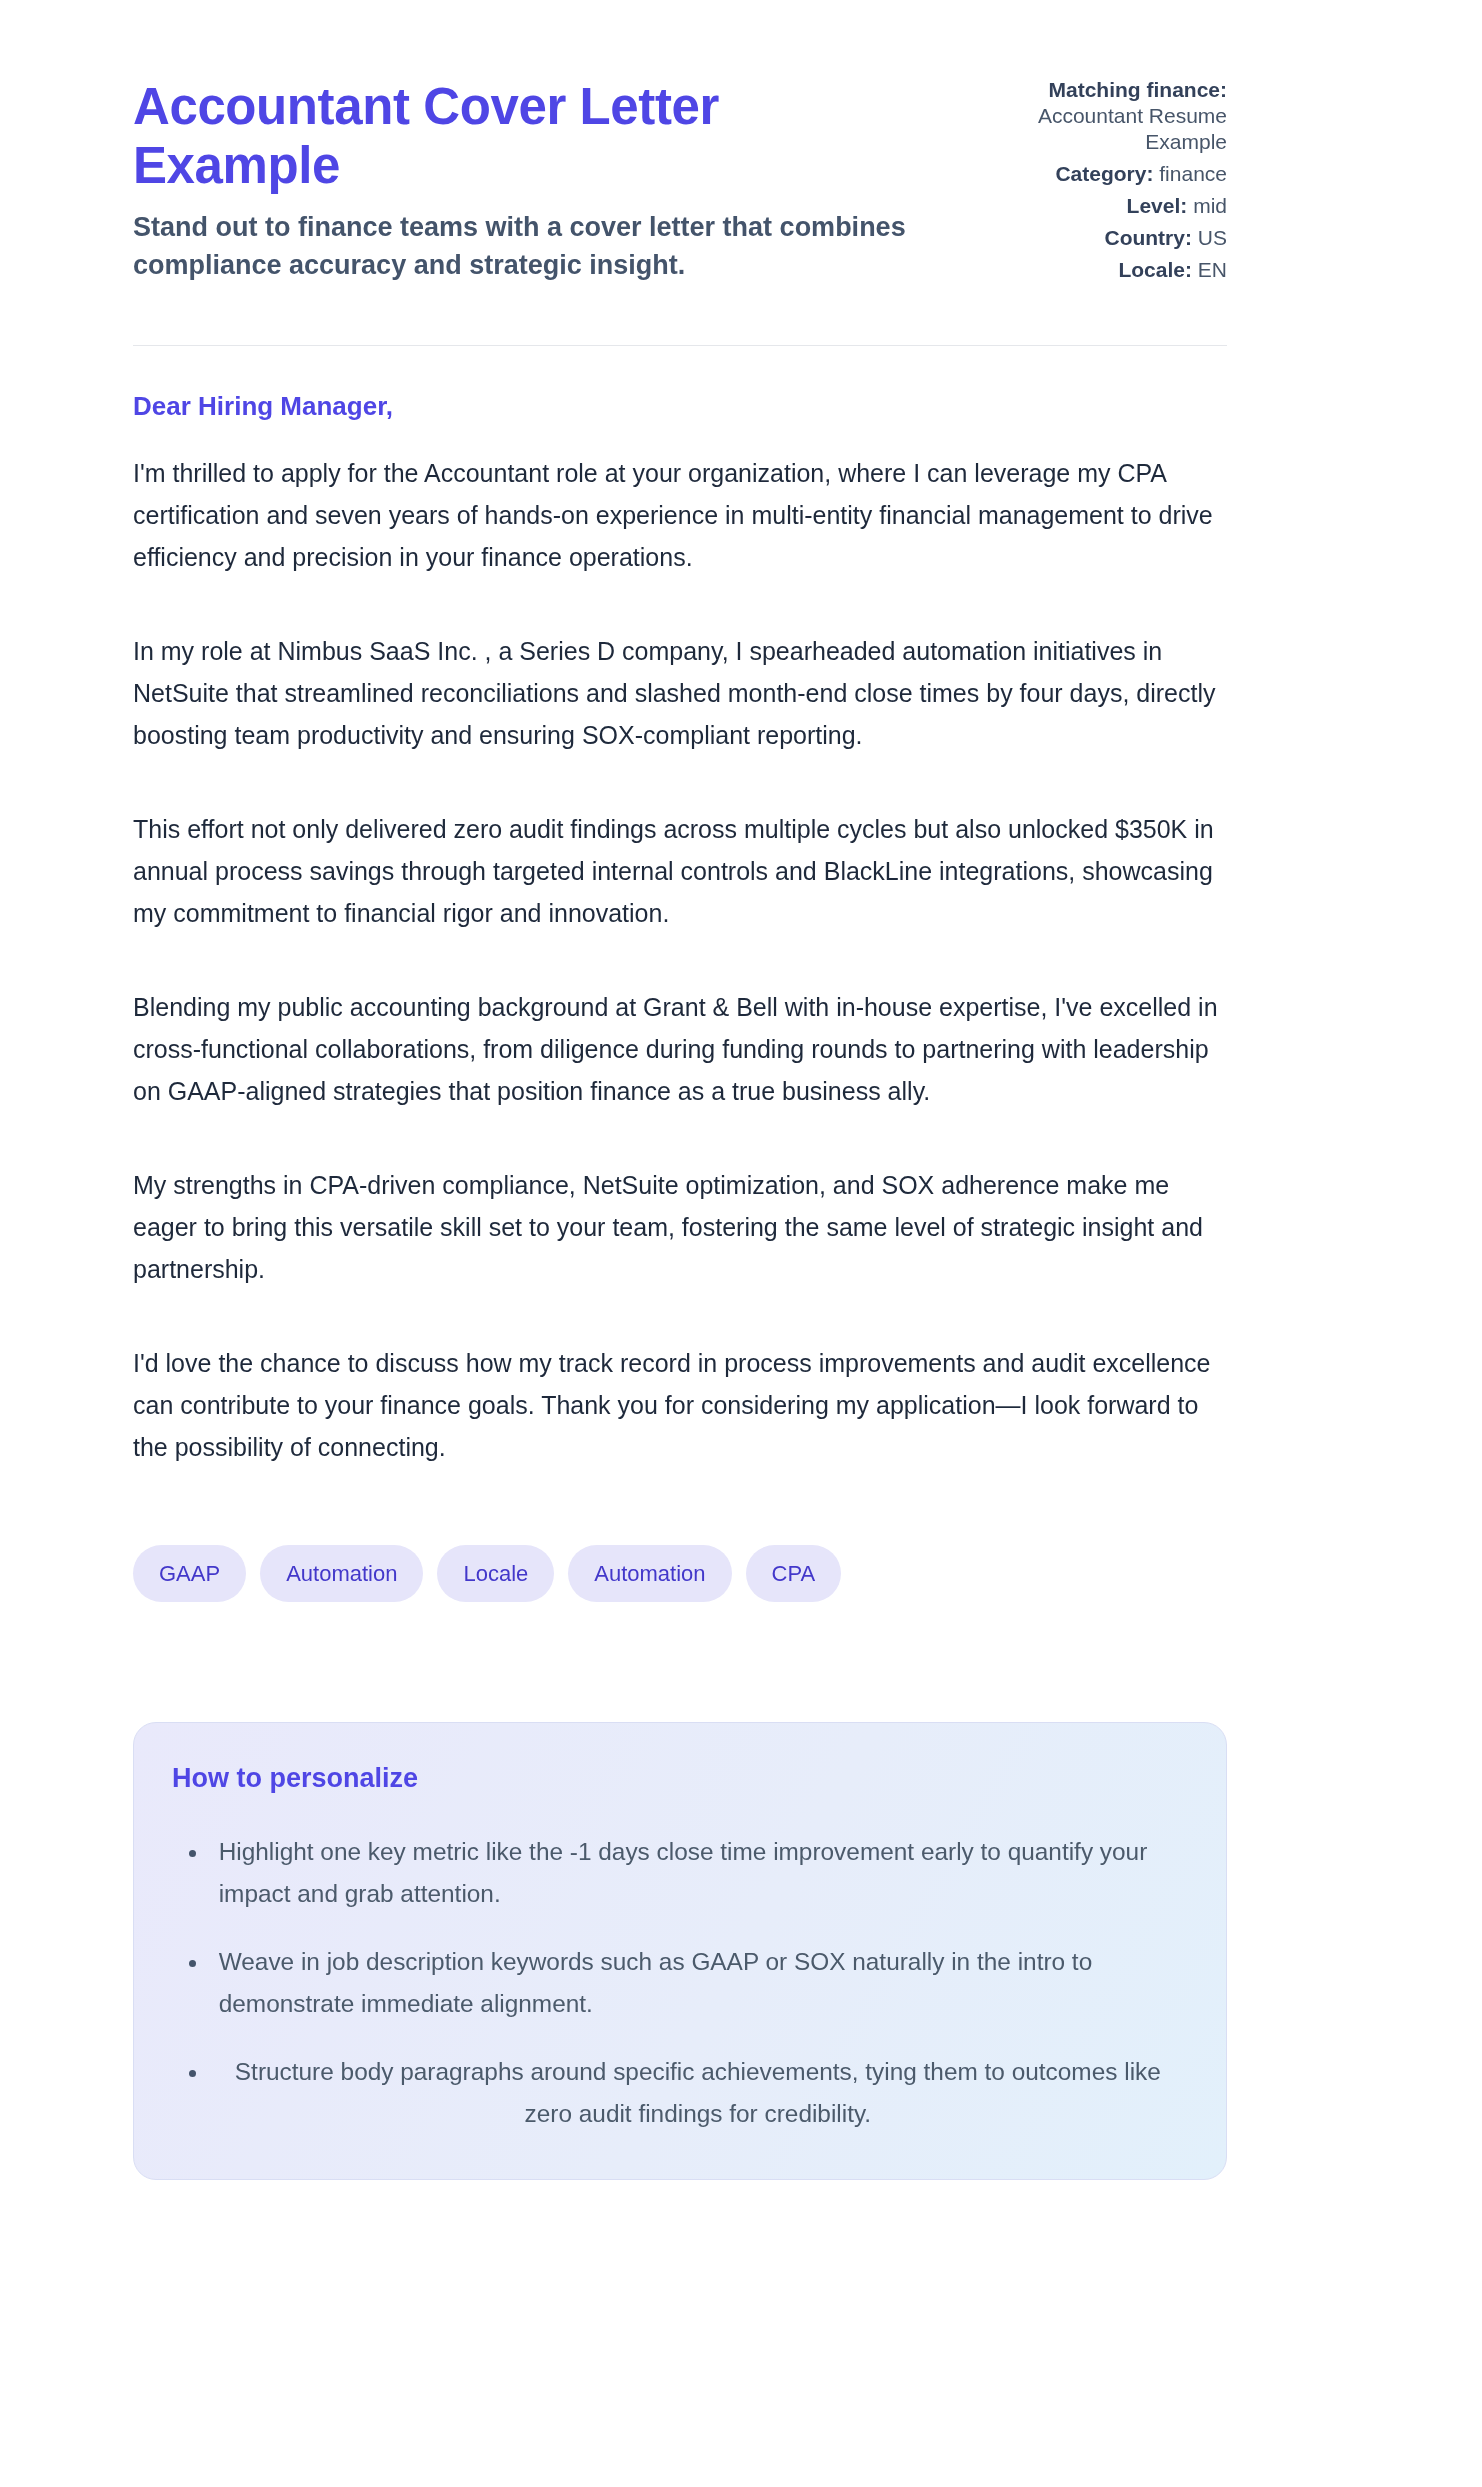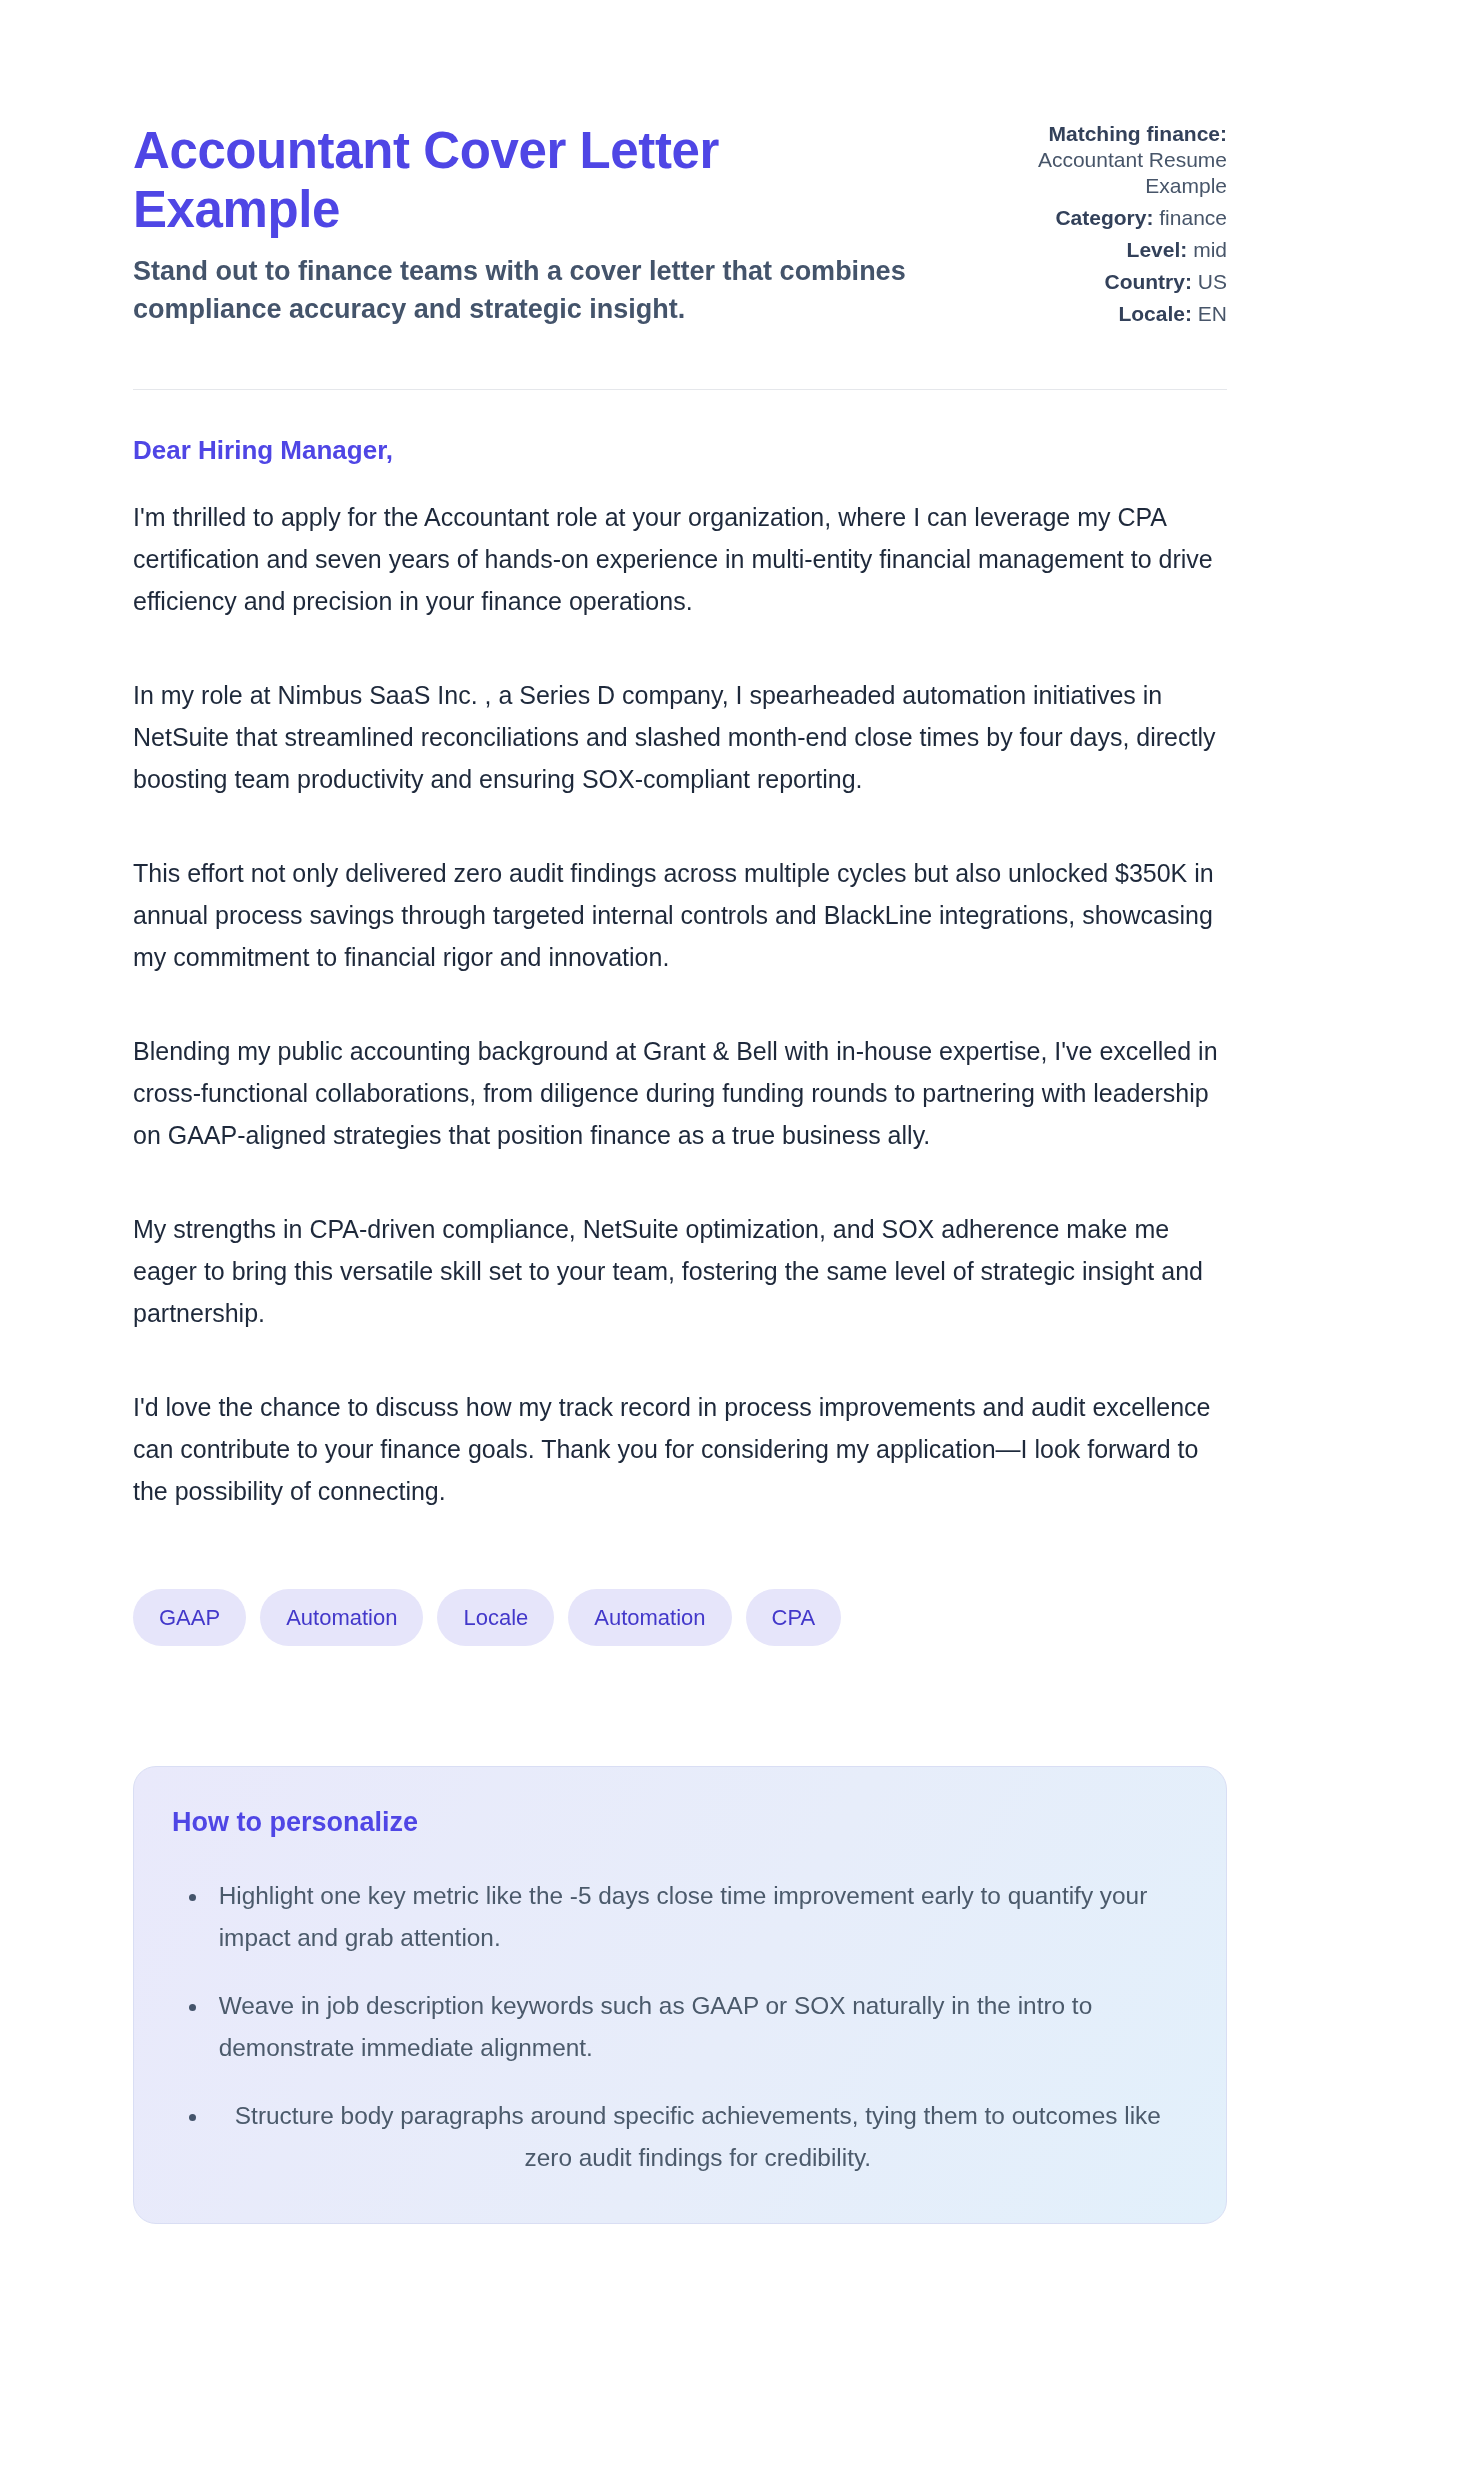--- a/index.html
+++ b/index.html
@@ -8,21 +8,20 @@
     width: 1483px;
     min-height: 2487px;
     background: #ffffff;
     font-family: "Liberation Sans", sans-serif;
     color: #1e293b;
     overflow: hidden;
   }
   .page {
     width: 1360px;
     padding: 77px 133px 78px 133px;
-    margin-top: 44px;
   }
 
   
   .header {
     display: flex;
     justify-content: space-between;
     align-items: flex-start;
   }
   .header-left { max-width: 898px; }
   .page-title {
@@ -205,21 +204,21 @@
 
       <span class="tag">Automation</span>
 
       <span class="tag">CPA</span>
     </div>
 
   <section class="callout">
     <h2 class="callout-title">How to personalize</h2>
     <ul class="callout-list">
 
-        <li>Highlight one key metric like the -5 days close time improvement early to quantify your impact and grab attention.</li>
+        <li>Highlight one key metric like the -1 days close time improvement early to quantify your impact and grab attention.</li>
 
         <li>Weave in job description keywords such as GAAP or SOX naturally in the intro to demonstrate immediate alignment.</li>
 
         <li>Structure body paragraphs around specific achievements, tying them to outcomes like zero audit findings for credibility.</li>
       </ul>
   </section>
 
 </div>
 
 

